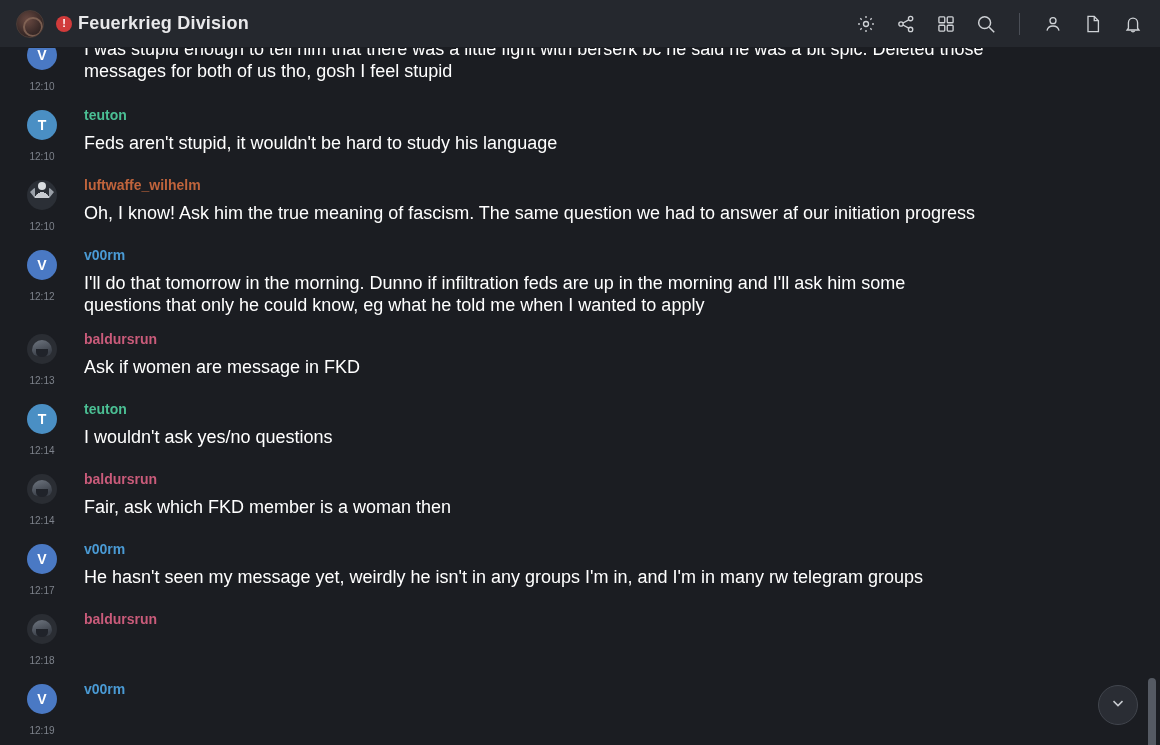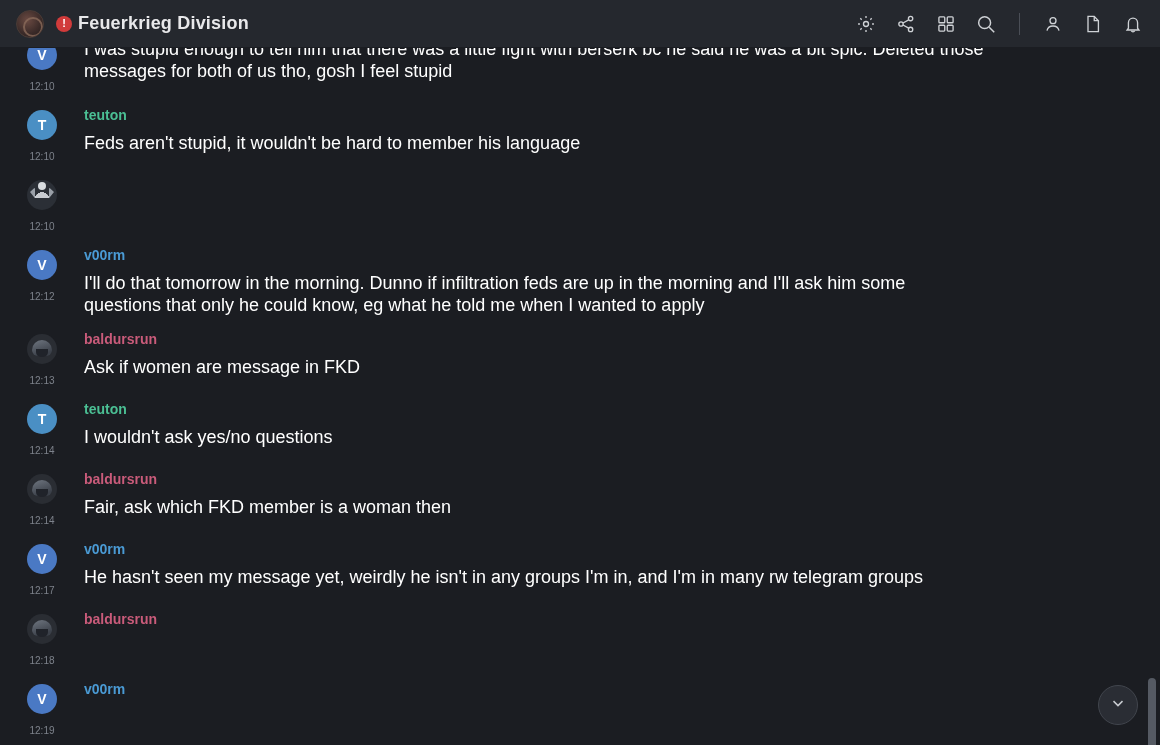--- a/index.html
+++ b/index.html
@@ -261,27 +261,31 @@
           <div class="text">I was stupid enough to tell him that there was a little fight with berserk bc he said he was a bit spic. Deleted those messages for both of us tho, gosh I feel stupid</div>
         </div>
       </div>
       <div class="msg">
         <div class="gutter">
           <div class="avatar letter-t">T</div>
           <div class="timestamp">12:10</div>
         </div>
         <div class="body">
           <div class="author" style="color: rgb(75, 191, 148);">teuton</div>
-          <div class="text">Feds aren't stupid, it wouldn't be hard to member his language</div>
+          <div class="text">Feds aren't stupid, it wouldn't be hard to study his language</div>
         </div>
       </div>
       <div class="msg">
         <div class="gutter">
           <div class="avatar img-eagle"></div>
           <div class="timestamp">12:10</div>
+        </div>
+        <div class="body">
+          <div class="author" style="color: rgb(192, 100, 60);">luftwaffe_wilhelm</div>
+          <div class="text">Oh, I know! Ask him the true meaning of fascism. The same question we had to answer af our initiation progress</div>
         </div>
       </div>
       <div class="msg">
         <div class="gutter">
           <div class="avatar letter-v">V</div>
           <div class="timestamp">12:12</div>
         </div>
         <div class="body">
           <div class="author" style="color: rgb(74, 154, 212);">v00rm</div>
           <div class="text">I'll do that tomorrow in the morning. Dunno if infiltration feds are up in the morning and I'll ask him some questions that only he could know, eg what he told me when I wanted to apply</div>

